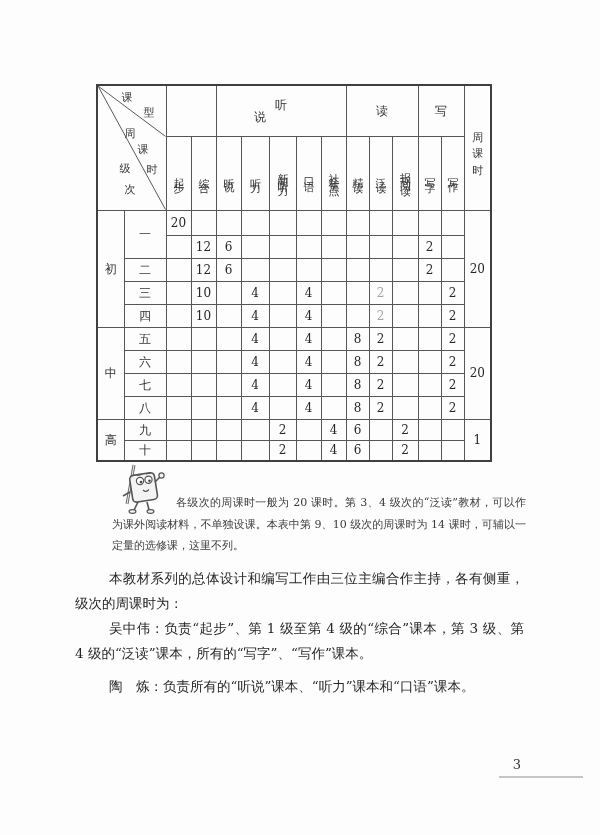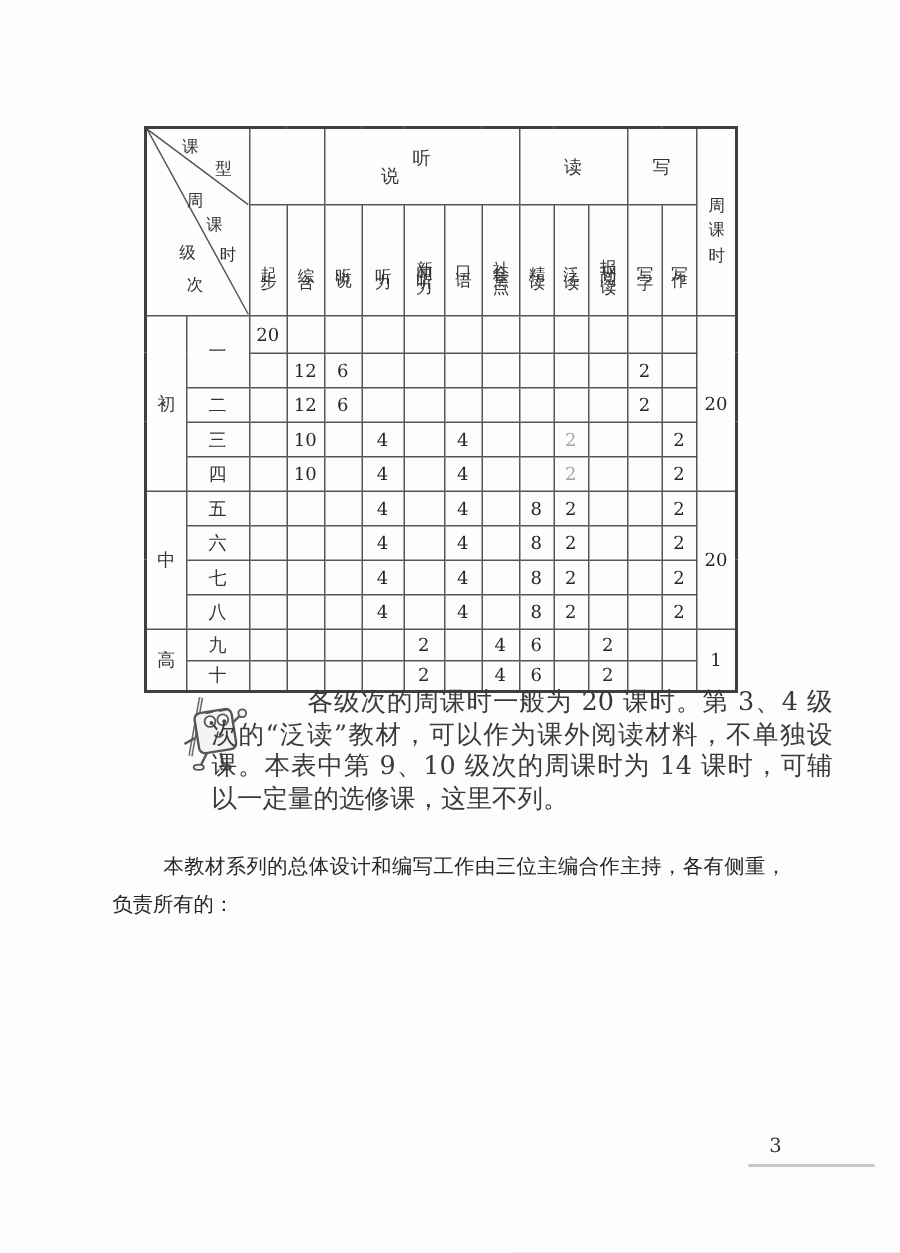--- a/index.html
+++ b/index.html
@@ -35,22 +35,22 @@
   td.wk .vt{letter-spacing:16px;}
 
   td.stage{font-size:12.5px;color:#333;}
   td.lvl{font-size:12px;color:#333;}
   td.num{font-size:12px;color:#262626;}
   td.mut{color:#a3a3a3;}
   td.weekly{font-size:12px;color:#262626;}
 
   
   .mascot{position:absolute;left:118px;top:464px;width:50px;height:52px;}
-  .note{position:absolute;left:112px;top:458px;width:414px;font-size:17px;
-        line-height:21.5px;text-align:justify;text-indent:64px;color:#3a3a3a;margin-left:29px;}
+  .note{position:absolute;left:112px;top:492px;width:414px;font-size:11px;
+        line-height:21.5px;text-align:justify;text-indent:64px;color:#3a3a3a;}
 
   
   .bodytext{position:absolute;left:75px;top:566px;width:449px;font-size:13.5px;
             line-height:25px;text-align:justify;color:#262626;}
   .bodytext p{margin:0;text-indent:34px;}
   .bodytext p.gap{margin-top:8px;}
 
   
   .pagenum{position:absolute;left:505px;top:757px;width:24px;text-align:center;
            font-size:13px;color:#333;}
@@ -311,19 +311,21 @@
     <circle cx="43.5" cy="11.5" r="2.6" fill="#f4f4f4" stroke="#555" stroke-width="1.2"></circle>
     <line x1="12" y1="28" x2="5" y2="32" stroke="#555" stroke-width="1.6"></line>
     <line x1="20" y1="38" x2="16" y2="46" stroke="#555" stroke-width="1.6"></line>
     <line x1="29" y1="38" x2="31" y2="46" stroke="#555" stroke-width="1.6"></line>
     <ellipse cx="14.5" cy="47.5" rx="3.4" ry="1.8" fill="#f4f4f4" stroke="#555" stroke-width="1.2"></ellipse>
     <ellipse cx="32.5" cy="47.5" rx="3.4" ry="1.8" fill="#f4f4f4" stroke="#555" stroke-width="1.2"></ellipse>
   </svg>
   <div class="note">各级次的周课时一般为 20 课时。第 3、4 级次的“泛读”教材，可以作为课外阅读材料，不单独设课。本表中第 9、10 级次的周课时为 14 课时，可辅以一定量的选修课，这里不列。</div>
 
   <div class="bodytext">
-    <p>本教材系列的总体设计和编写工作由三位主编合作主持，各有侧重，负责所有的：</p>
+    <p>本教材系列的总体设计和编写工作由三位主编合作主持，各有侧重，级次的周课时为：</p>
+    <p>吴中伟：负责“起步”、第 1 级至第 4 级的“综合”课本，第 3 级、第 4 级的“泛读”课本，所有的“写字”、“写作”课本。</p>
+    <p class="gap">陶　炼：负责所有的“听说”课本、“听力”课本和“口语”课本。</p>
   </div>
 
   <div class="pagenum">3</div>
   <div class="footrule"></div>
 
 </div>
 
 </body></html>

